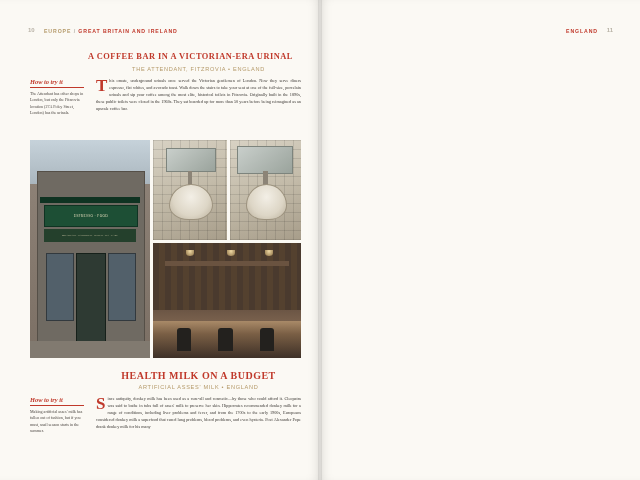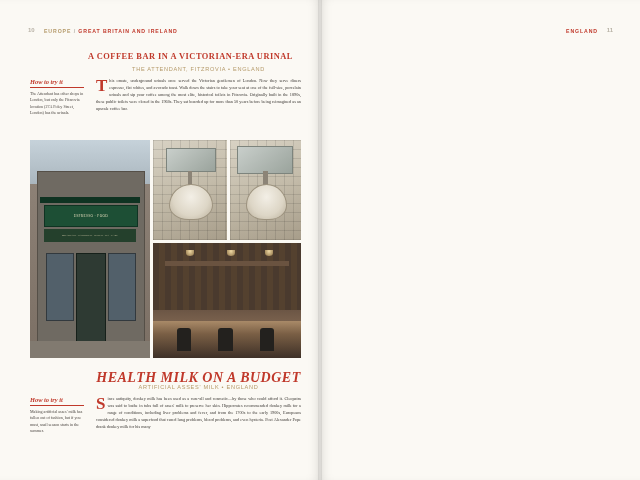--- a/index.html
+++ b/index.html
@@ -228,22 +228,21 @@
     background:#23211e; border-radius:3px 3px 0 0;
   }
   .bar .lamp {
     position:absolute; width:8px; height:6px; top:6%;
     background: radial-gradient(ellipse at 50% 20%, #f0d9a3, #8a6f45);
     border-radius: 0 0 50% 50%;
   }
 
   #title-2 {
     left: 96px; top: 370px; width: 205px;
-    font-size: 14px;
-    font-style: italic;
+    font-size: 10px;
   }
   #subtitle-2 {
     position: absolute;
     left: 96px; top: 384px; width: 205px;
     text-align: center;
     font-size: 5.6px;
     letter-spacing: 0.7px;
     color: #b59a6a;
     text-transform: uppercase;
     font-family: "Liberation Sans", sans-serif;

